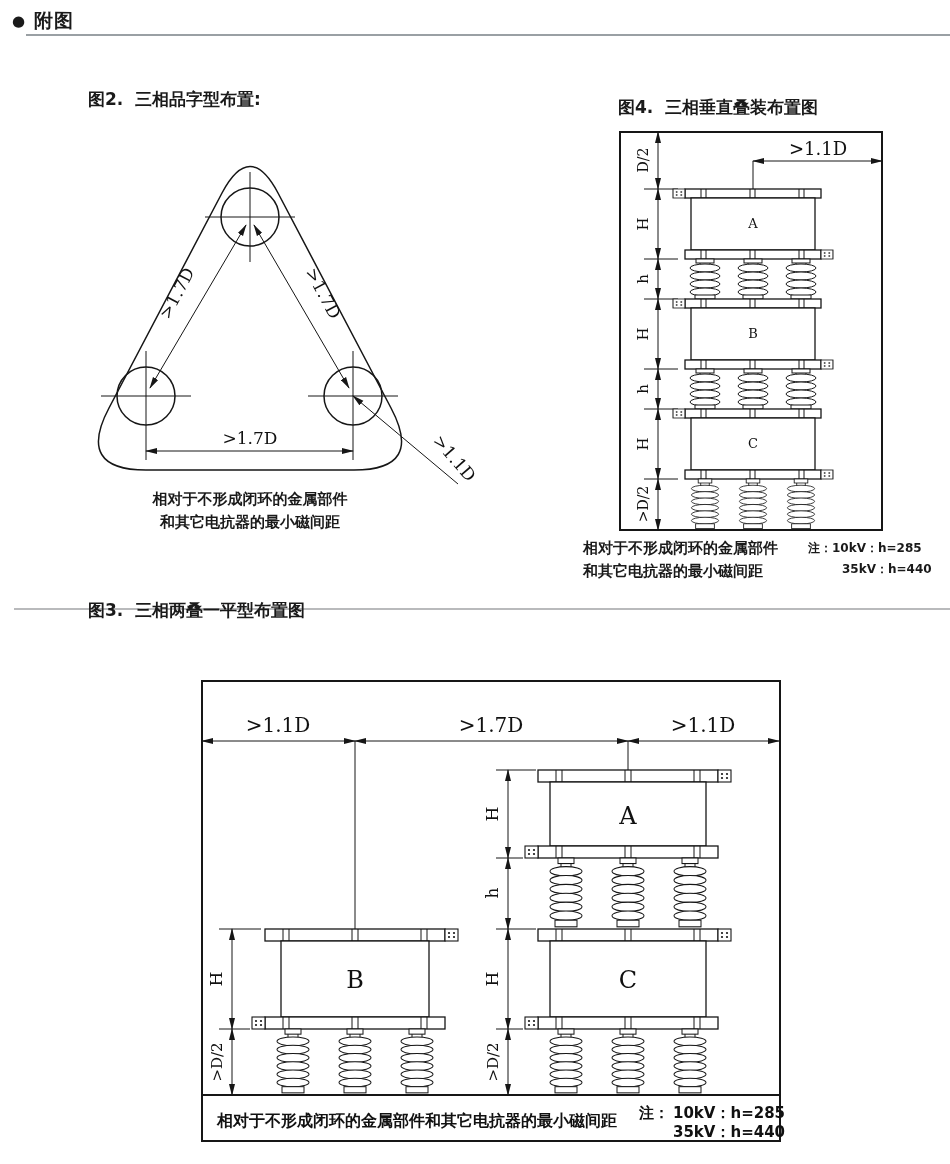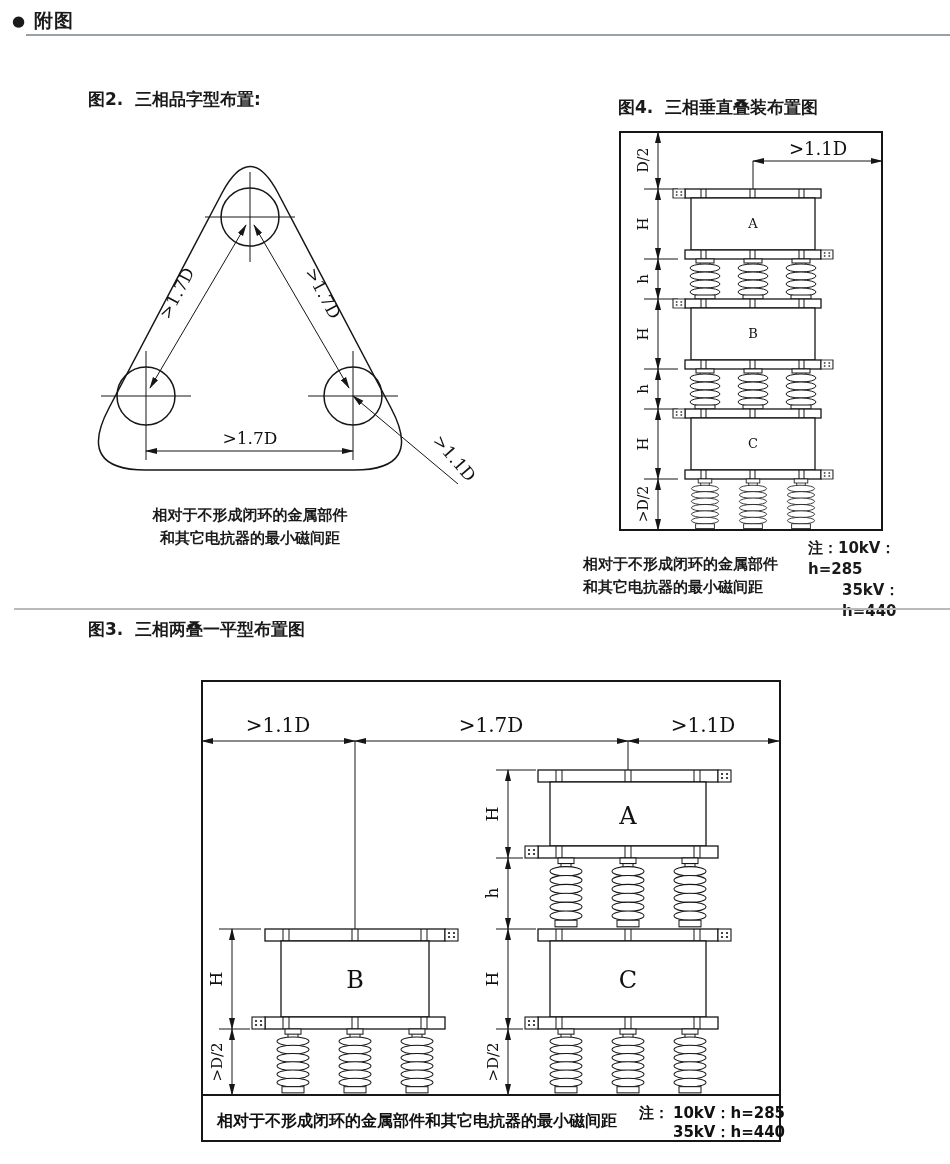--- a/index.html
+++ b/index.html
@@ -4,23 +4,23 @@
 <style>
   html,body{margin:0;padding:0;background:#fff;}
   .page{position:relative;width:950px;height:1164px;background:#ffffff;overflow:hidden;
         font-family:"DejaVu Sans",sans-serif;color:#1a1a1a;}
   .abs{position:absolute;}
   .hdr{left:12px;top:8px;font-size:19px;font-weight:bold;letter-spacing:1px;display:flex;align-items:center;gap:8px;}
   .hdr .dot{font-size:15px;line-height:1;}
   .rule{left:26px;top:34px;width:924px;height:2px;background:#9aa0a4;}
   .divider{left:14px;top:608px;width:936px;height:2px;background:#b9babc;}
   .figtitle{font-size:17px;font-weight:bold;white-space:pre;}
-  .cap{font-size:15px;font-weight:bold;line-height:23px;margin-top:16px;}
+  .cap{font-size:15px;font-weight:bold;line-height:23px;}
   .capcenter{text-align:center;}
-  .note{font-size:15px;font-weight:bold;line-height:21px;}
+  .note{font-size:12px;font-weight:bold;line-height:21px;}
   .note .ind{padding-left:34px;}
   svg{display:block;}
   svg text{fill:#111;}
   .s1{stroke:#161616;stroke-width:1;fill:none;}
   .s13{stroke:#161616;stroke-width:1.5;fill:none;}
   .s2{stroke:#161616;stroke-width:2;fill:none;}
   .wf{fill:#ffffff;stroke:#161616;stroke-width:1.3;}
   .dim{stroke:#161616;stroke-width:1;fill:none;}
   .cad{font-family:"DejaVu Serif",serif;}
   .f13{font-size:13px;} .f15{font-size:15px;} .f14{font-size:14px;}
@@ -192,21 +192,21 @@
     <div>相对于不形成闭环的金属部件</div>
     <div>和其它电抗器的最小磁间距</div>
   </div>
   <div class="abs note" style="left:808px;top:538px;">
     <div><span>注：</span><span>10kV：h=285</span></div>
     <div class="ind">35kV：h=440</div>
   </div>
 
   <div class="abs divider"></div>
 
-  <div class="abs figtitle" style="left:88px;top:618px;">图3.  三相两叠一平型布置图</div>
+  <div class="abs figtitle" style="left:88px;top:599px;">图3.  三相两叠一平型布置图</div>
 
   <svg class="abs" style="left:195px;top:676px;" width="590" height="470" viewBox="0 0 590 470">
     <rect class="s2" x="7" y="5" width="578" height="414"></rect>
 
     <g>
       <line class="dim" x1="7" y1="65" x2="160" y2="65" marker-start="url(#mas)" marker-end="url(#ma)"></line>
       <line class="dim" x1="160" y1="65" x2="433" y2="65" marker-start="url(#mas)" marker-end="url(#ma)"></line>
       <line class="dim" x1="433" y1="65" x2="584" y2="65" marker-start="url(#mas)" marker-end="url(#ma)"></line>
       <path class="s1" d="M160 65 V253 M433 65 V94"></path>
       <text class="cad f20" x="83" y="56" text-anchor="middle">&gt;1.1D</text>

